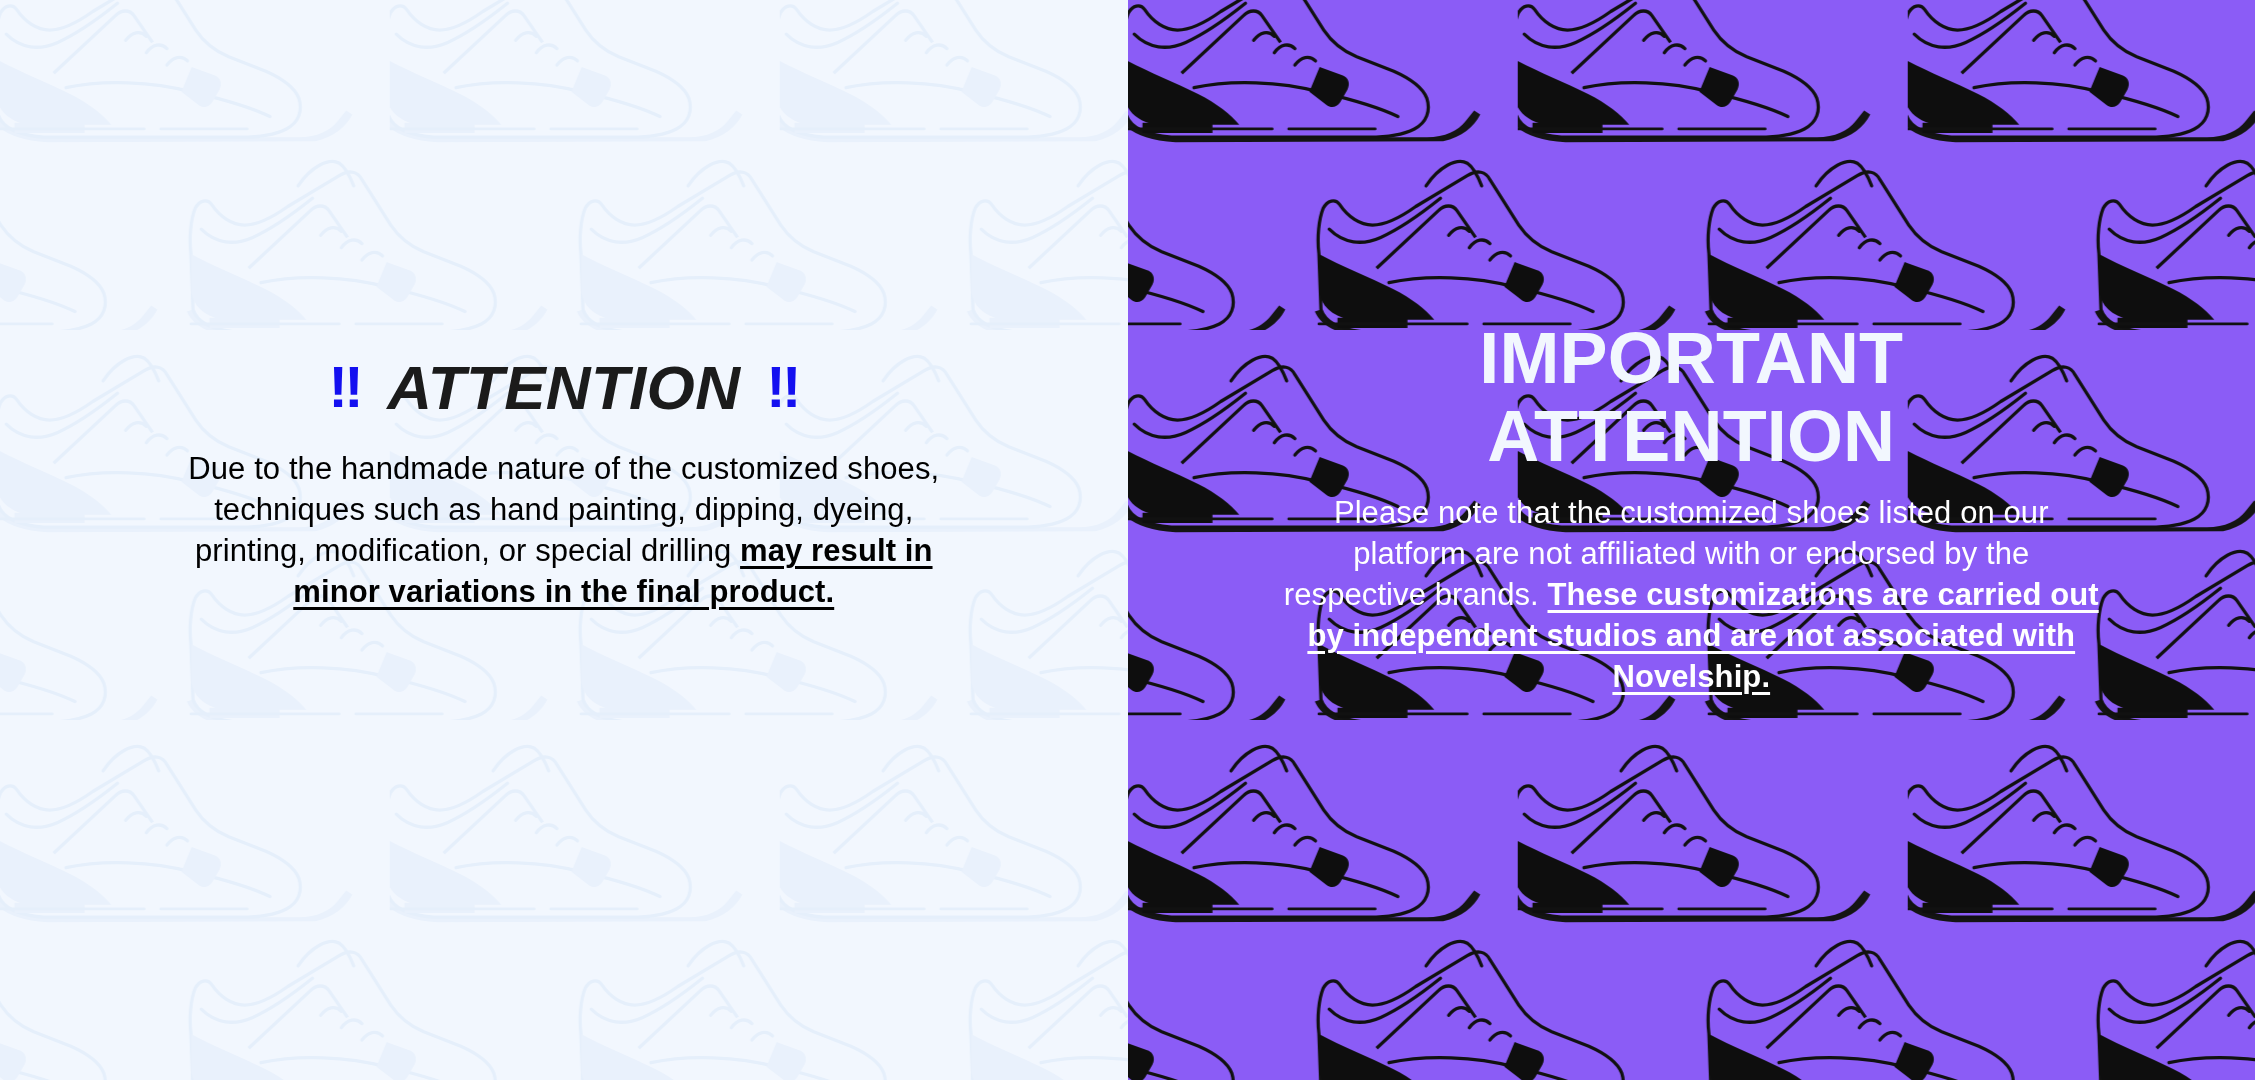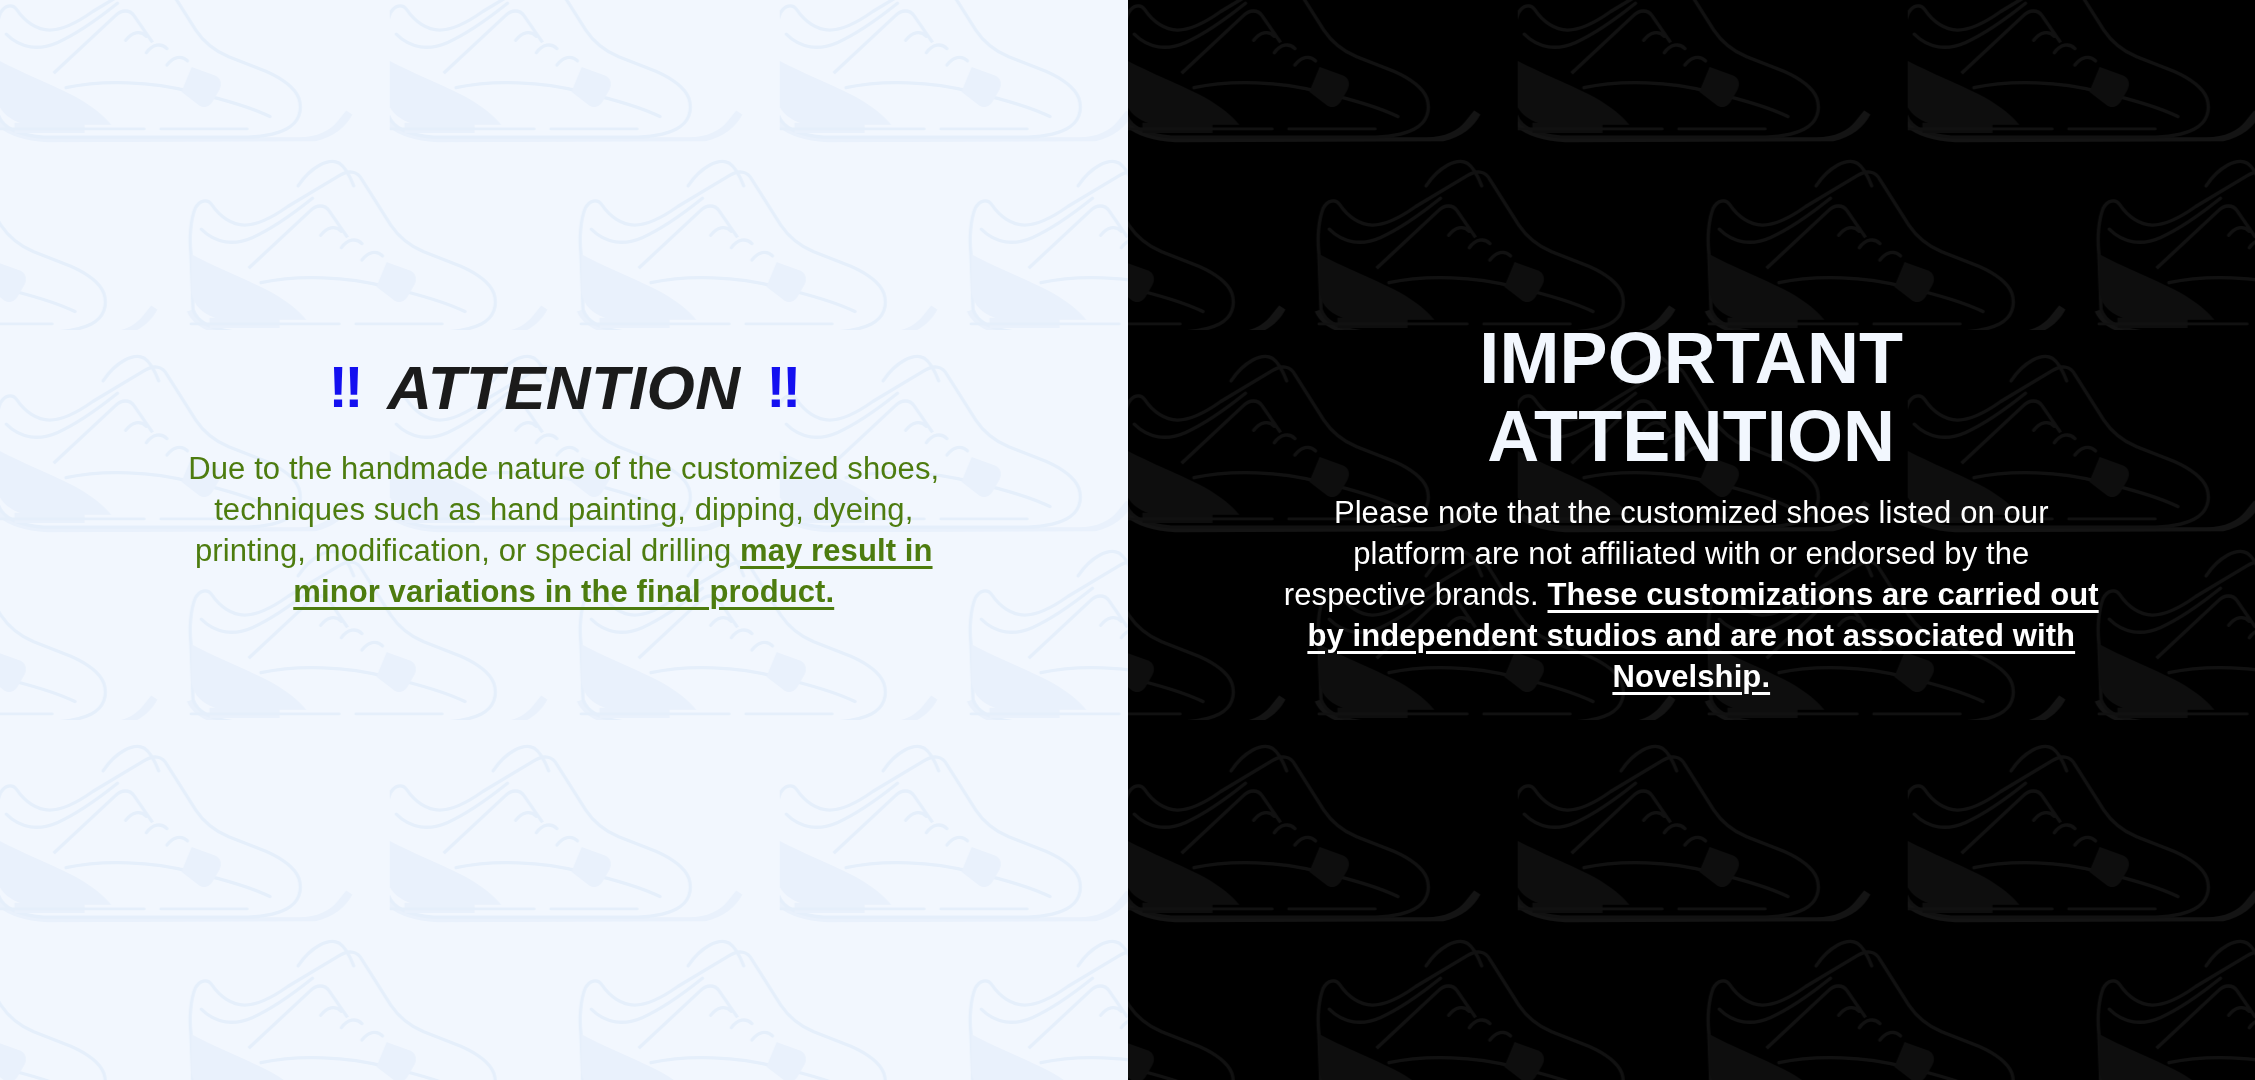--- a/index.html
+++ b/index.html
@@ -26,21 +26,21 @@
     width: 50%;
     height: 100%;
     overflow: hidden;
     display: flex;
     flex-direction: column;
     align-items: center;
     justify-content: flex-start;
   }
 
   .panel-light { background: #F2F7FE; }
-  .panel-dark  { background: #000000; }
+  .panel-dark  { background: #8b5cf6; }
 
   
   .pattern {
     position: absolute;
     inset: 0;
     pointer-events: none;
     z-index: 0;
   }
   .pattern svg { display: block; width: 100%; height: 100%; }
 
@@ -89,21 +89,21 @@
   }
 
   .body-text {
     margin: 0;
     font-size: 31px;
     line-height: 1.33;
     font-weight: 400;
     letter-spacing: 0.003em;
   }
   .panel-light .body-text {
-    color: #4d7c0f;
+    color: #000000;
     width: 790px;
     margin-top: 27px;
   }
 
   .body-text .emph {
     font-weight: 700;
     text-decoration: underline;
     text-decoration-thickness: 2.6px;
     text-underline-offset: 5px;
   }

